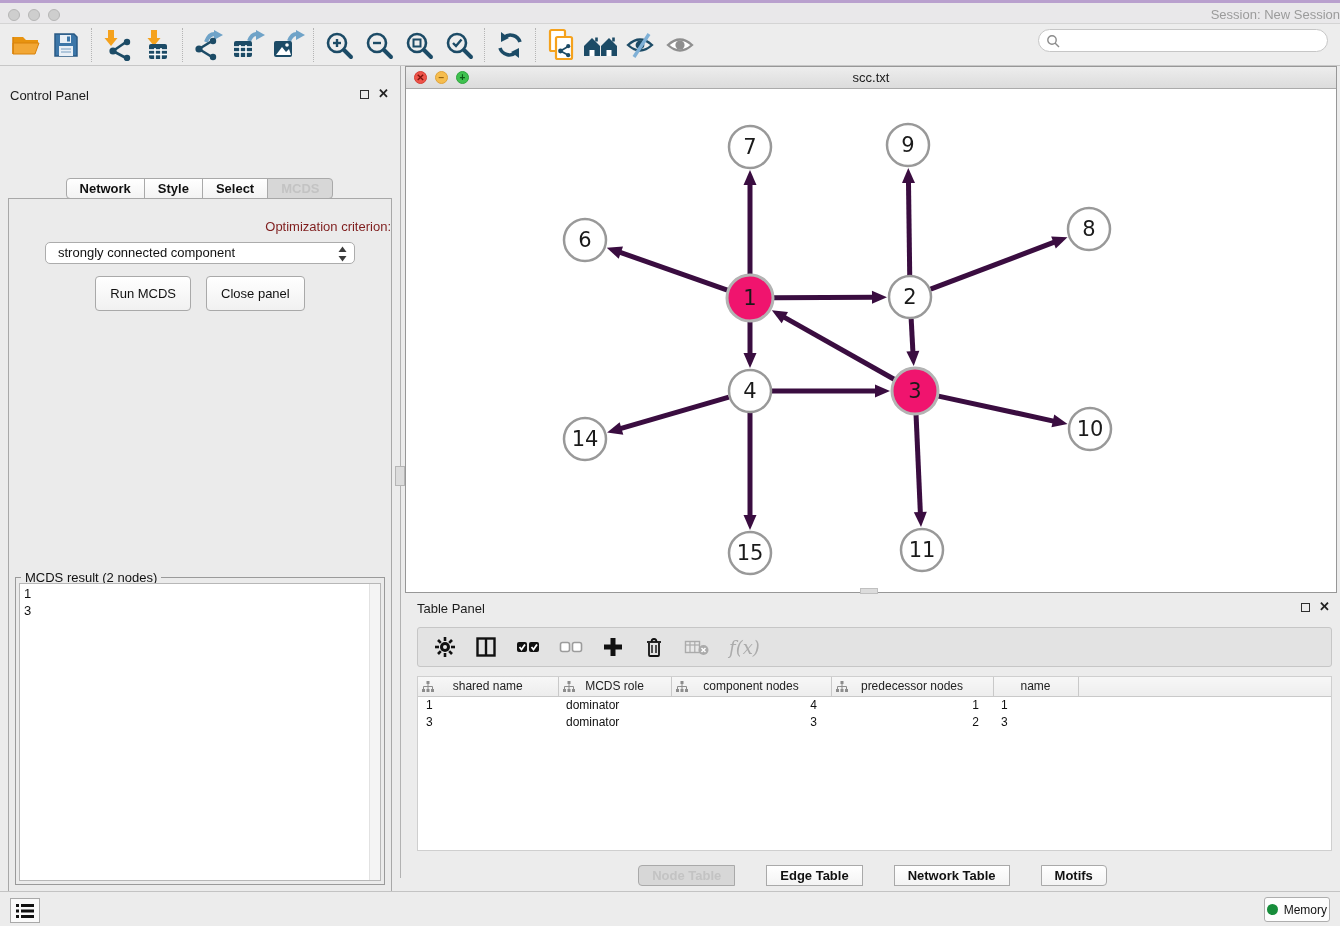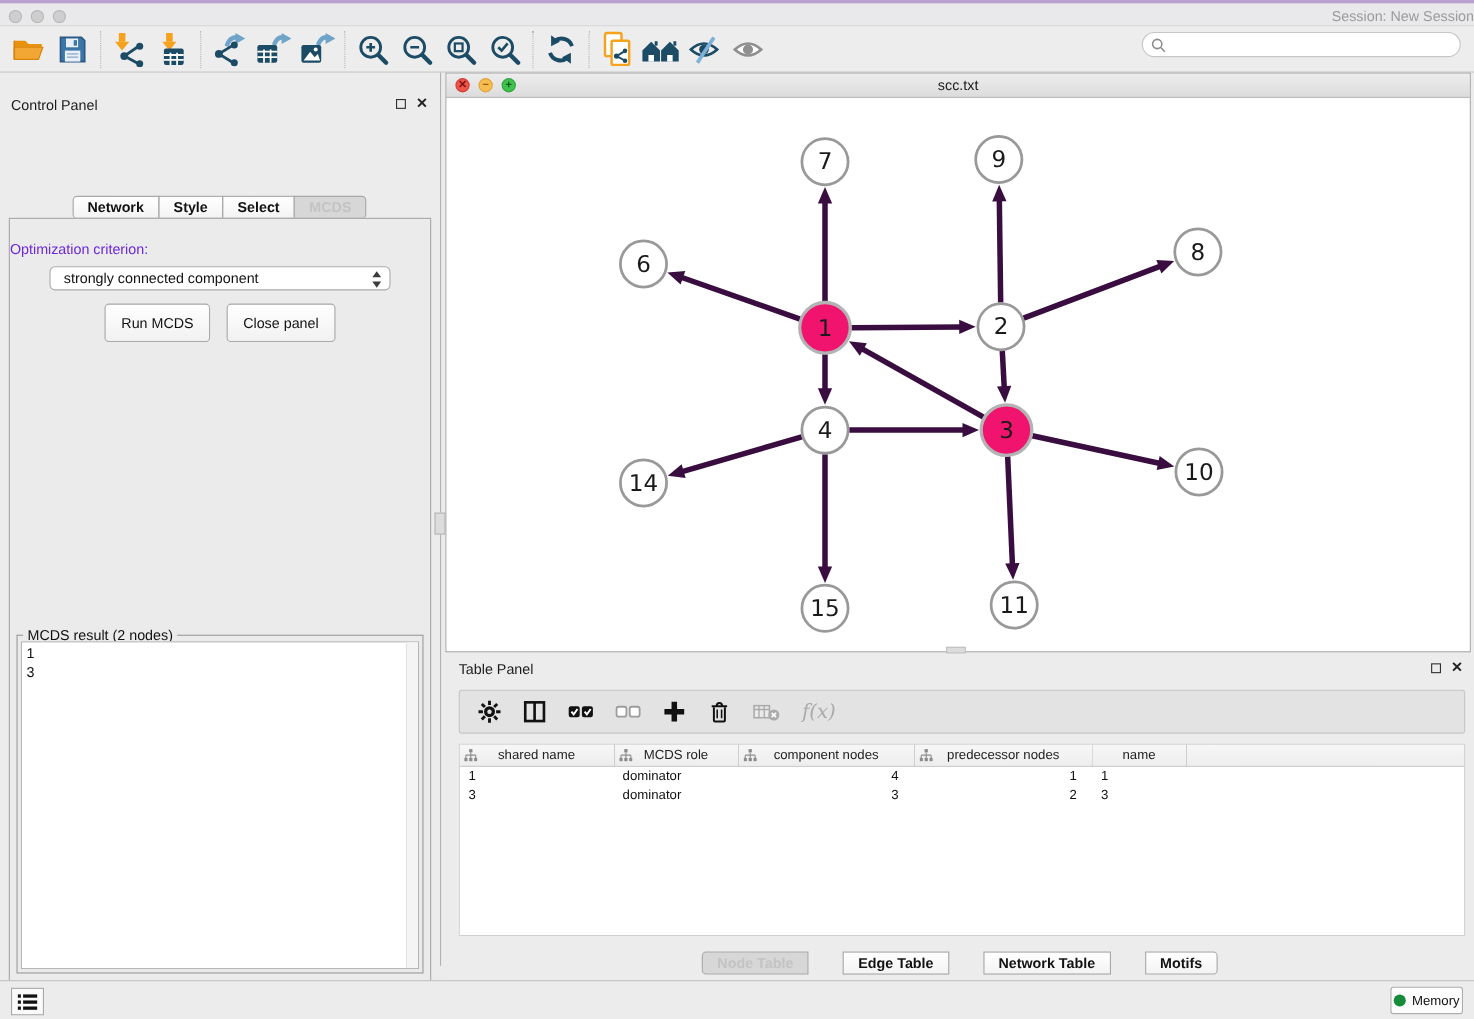--- a/index.html
+++ b/index.html
@@ -31,21 +31,21 @@
   .head-btns { position:absolute; right:10px; top:7px; display:flex; gap:9px; align-items:center; }
 
   .tabs { position:absolute; left:0; right:0; top:96px; display:flex; justify-content:center; }
   .tab { border:1px solid #a9a9a9; background:linear-gradient(#ffffff,#f3f3f3); font-size:13px; color:#111;
     padding:2px 13px; margin-left:-1px; height:21px; line-height:16px;font-weight:bold; }
   .tab:first-child { border-radius:4px 0 0 4px; margin-left:0; }
   .tab:last-child { border-radius:0 4px 4px 0; }
   .tab.sel { background:#d7d7d7; color:#c3c3c3; }
 
   .cp-body { position:absolute; left:8px; right:7px; top:116px; bottom:0; border:1px solid #a8a8a8; background:#ebebeb; }
-  .opt-label { text-align:left; margin-top:20px; font-size:13px; color:#6d28d9; }
+  .opt-label { text-align:right; margin-top:20px; font-size:13px; color:#7f1d1d; }
   .dropdown { position:relative; margin:8px auto 0 auto; width:310px; height:22px; background:#fff;
     border:1px solid #acacac; border-radius:5px; font-size:13px; color:#111; line-height:20px; padding-left:12px; }
   .dropdown svg { position:absolute; right:7px; top:3px; }
   .btn-row { display:flex; justify-content:center; gap:15px; margin-top:12px; }
   .pbtn { background:linear-gradient(#ffffff,#f1f1f1); border:1px solid #a9a9a9; border-radius:4px;
     font-size:13px; color:#111; padding:2px 14px; height:35px; line-height:15px; font-family:"Liberation Sans",sans-serif; }
 
   .result-group { position:absolute; left:6px; right:6px; top:378px; bottom:8px; border:1px solid #9a9a9a; }
   .result-title { position:absolute; top:-8px; left:5px; background:#ebebeb; padding:0 4px; font-size:13px; color:#111; }
   .result-area { position:absolute; left:3px; right:3px; top:5px; bottom:3px; background:#fff; border:1px solid #b7b7b7; }

